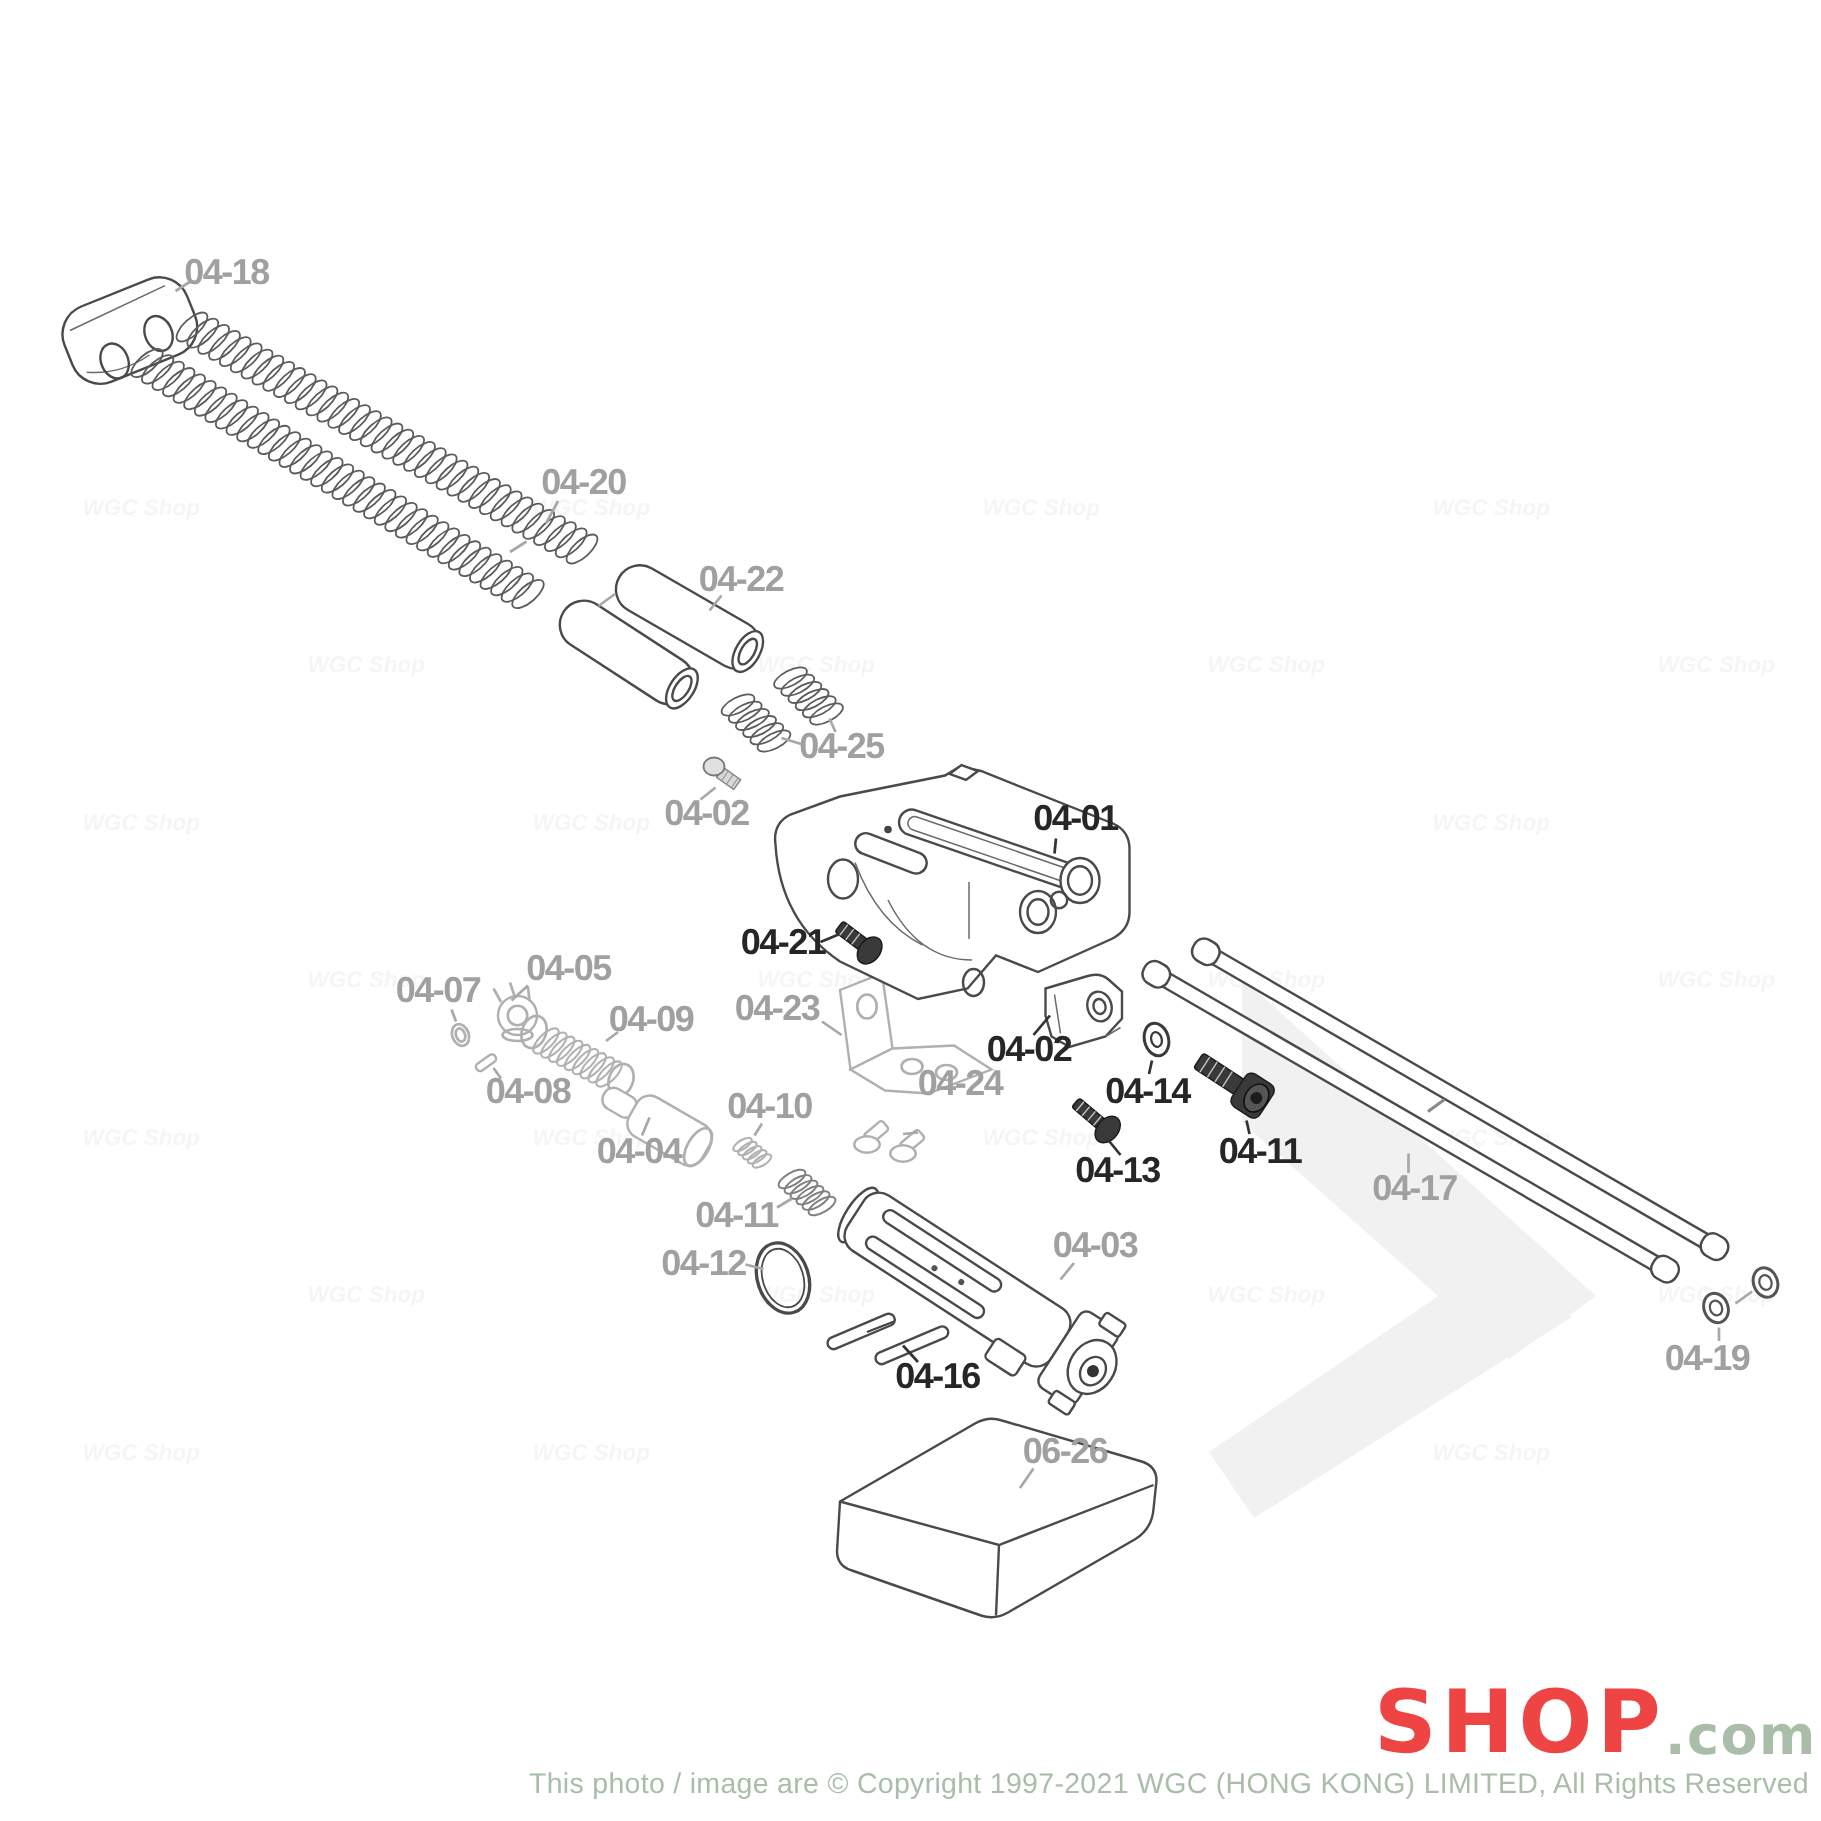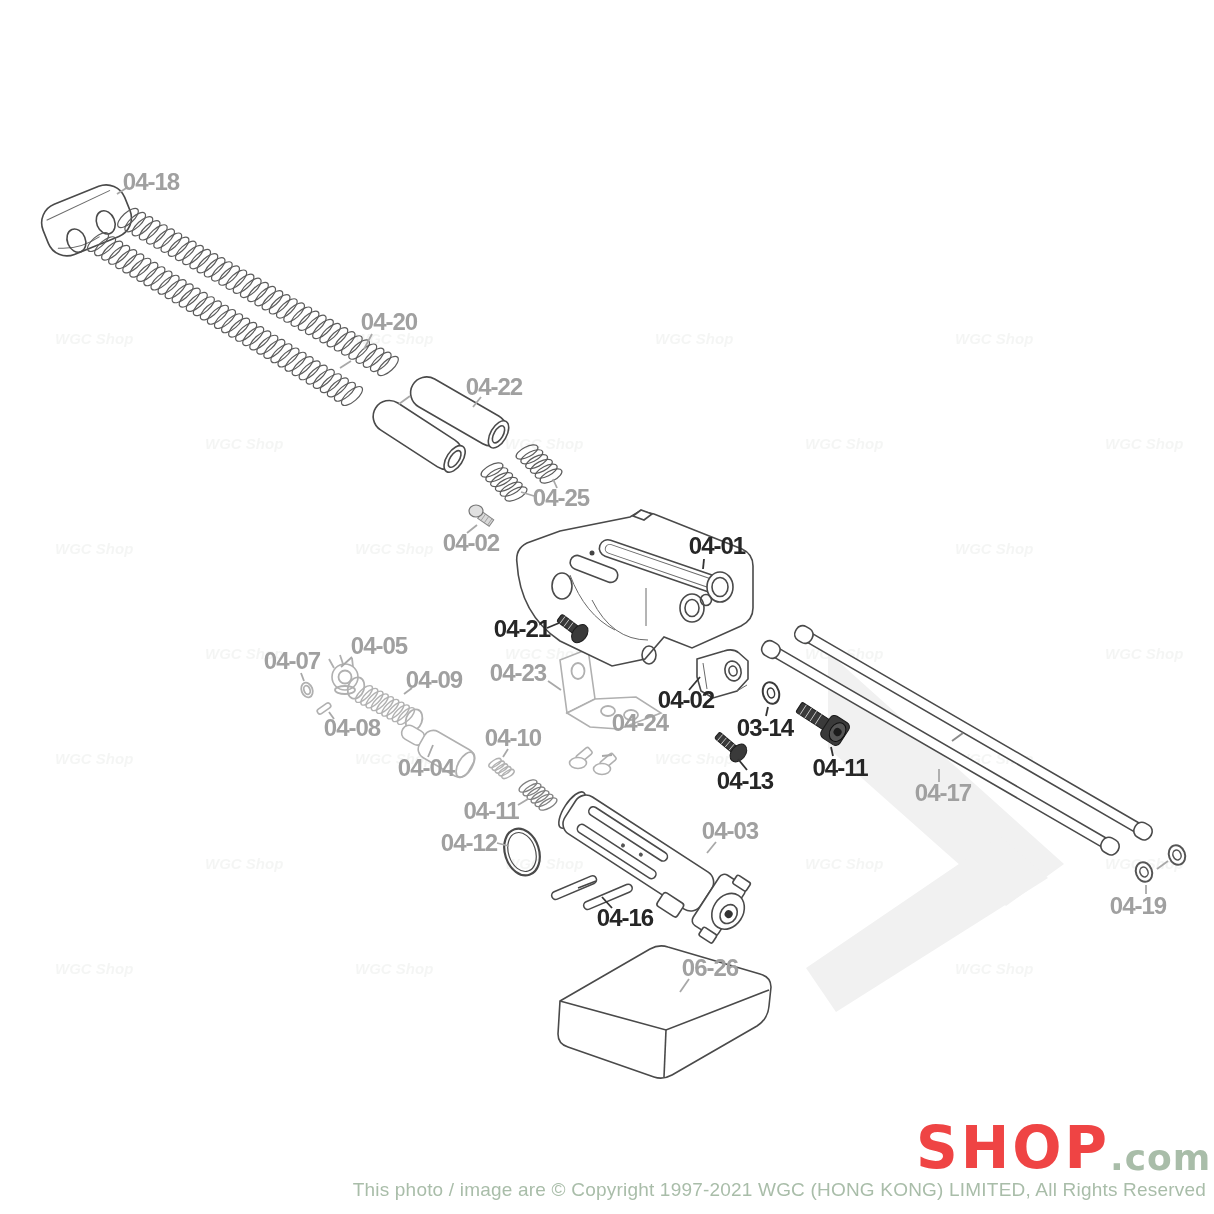--- a/index.html
+++ b/index.html
@@ -454,21 +454,21 @@
   <div class="part-label tone-gray" style="left:426px;top:768px">04-04</div>
   <div class="part-label tone-gray" style="left:379px;top:646px">04-05</div>
   <div class="part-label tone-gray" style="left:471px;top:543px">04-02</div>
   <div class="part-label tone-gray" style="left:292px;top:661px">04-07</div>
   <div class="part-label tone-gray" style="left:352px;top:728px">04-08</div>
   <div class="part-label tone-gray" style="left:434px;top:680px">04-09</div>
   <div class="part-label tone-gray" style="left:513px;top:738px">04-10</div>
   <div class="part-label tone-gray" style="left:491px;top:811px">04-11</div>
   <div class="part-label tone-gray" style="left:469px;top:843px">04-12</div>
   <div class="part-label tone-dark" style="left:745px;top:781px">04-13</div>
-  <div class="part-label tone-dark" style="left:765px;top:728px">03-14</div>
+  <div class="part-label tone-dark" style="left:765px;top:728px">04-14</div>
   <div class="part-label tone-dark" style="left:840px;top:768px">04-11</div>
   <div class="part-label tone-dark" style="left:625px;top:918px">04-16</div>
   <div class="part-label tone-gray" style="left:943px;top:793px">04-17</div>
   <div class="part-label tone-gray" style="left:151px;top:182px">04-18</div>
   <div class="part-label tone-gray" style="left:1138px;top:906px">04-19</div>
   <div class="part-label tone-gray" style="left:389px;top:322px">04-20</div>
   <div class="part-label tone-dark" style="left:522px;top:629px">04-21</div>
   <div class="part-label tone-gray" style="left:494px;top:387px">04-22</div>
   <div class="part-label tone-gray" style="left:518px;top:673px">04-23</div>
   <div class="part-label tone-gray" style="left:640px;top:723px">04-24</div>

